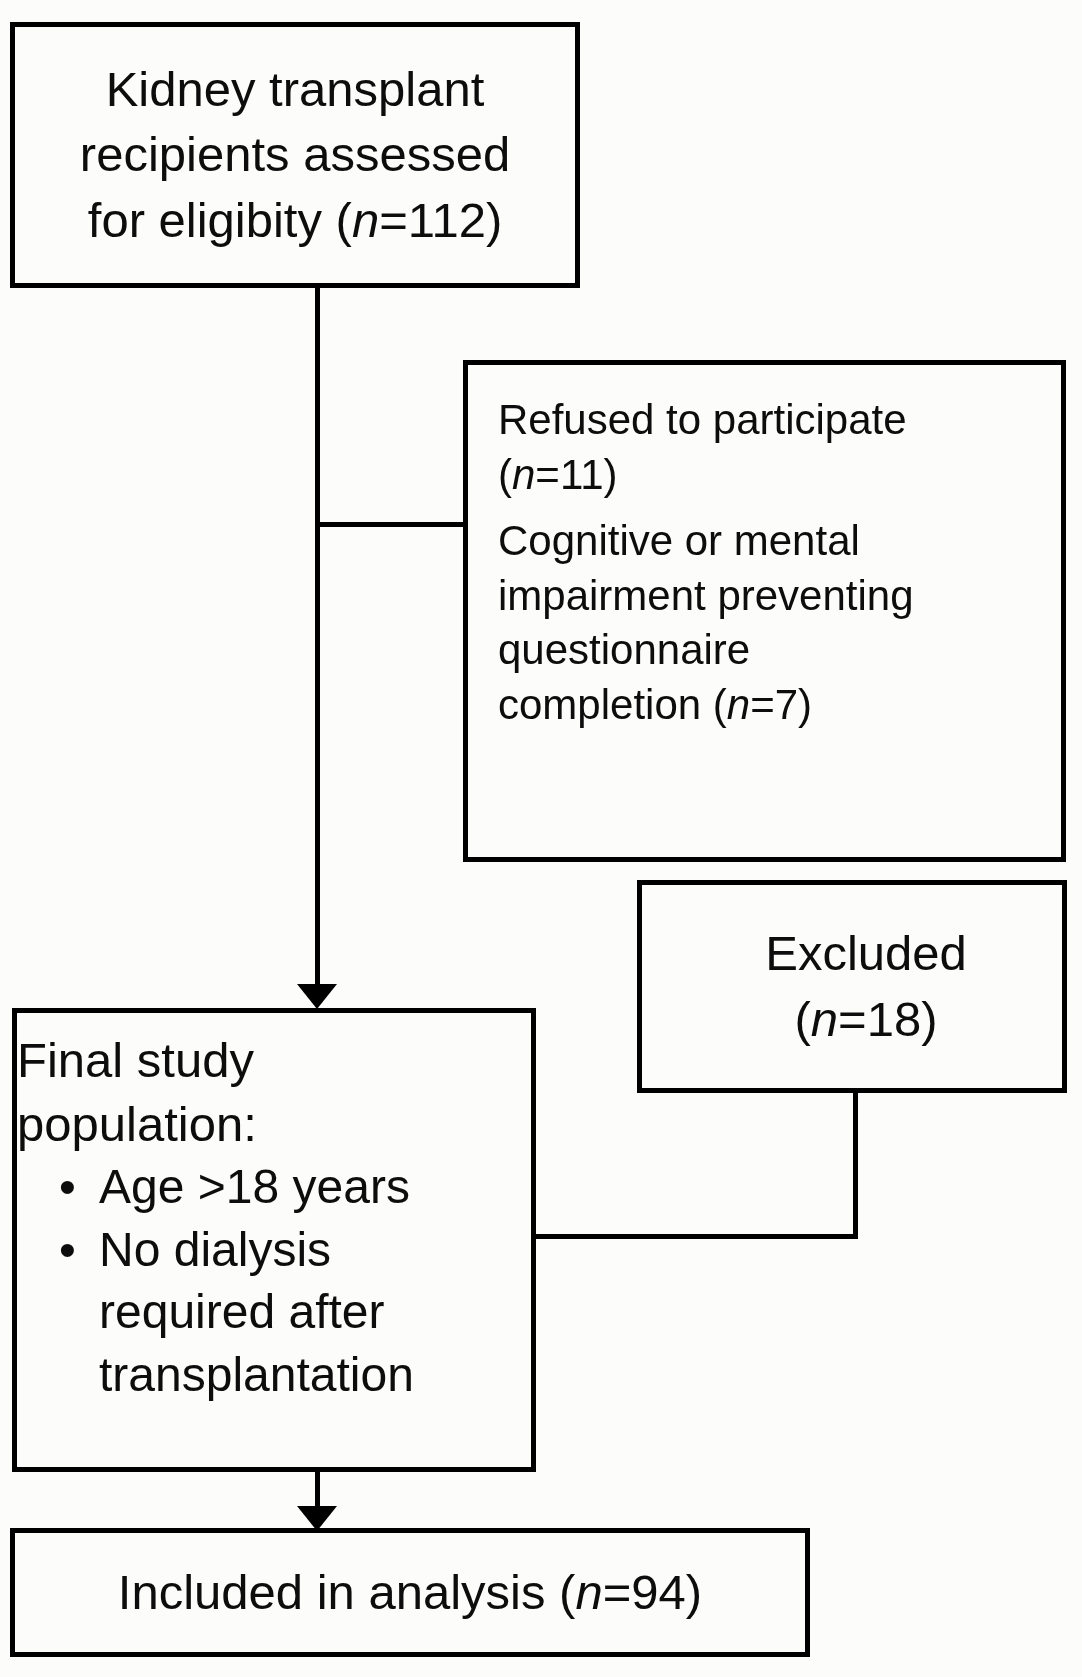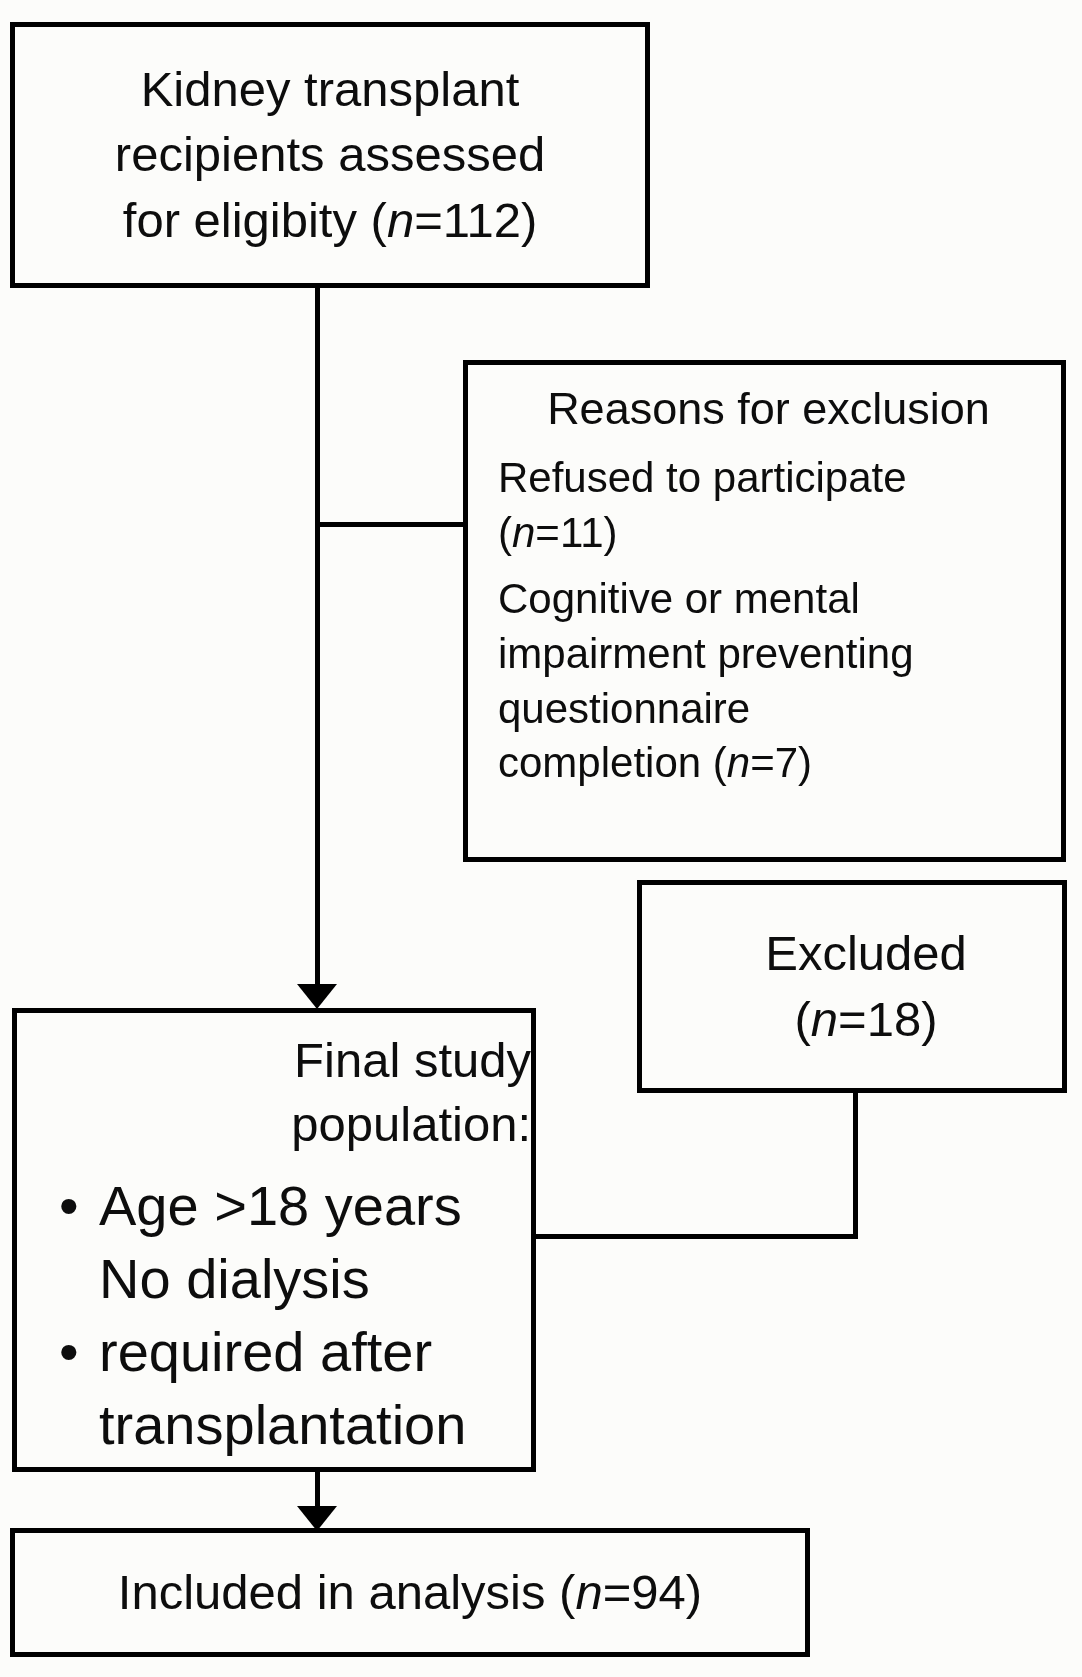--- a/index.html
+++ b/index.html
@@ -24,30 +24,30 @@
   }
   .center-flex{
     display:flex;flex-direction:column;
     justify-content:center;align-items:center;
     text-align:center;
   }
   .big{font-size:49px;line-height:1.33;}
   i{font-style:italic;}
 
   
-  .box-assessed{left:10px;top:22px;width:640px;height:266px;}
+  .box-assessed{left:10px;top:22px;width:570px;height:266px;}
   .box-reasons{left:463px;top:360px;width:603px;height:502px;padding:16px 14px 10px 22px;}
   .reasons-header{font-size:45px;line-height:1.25;text-align:center;margin-bottom:14px;}
   .reasons-item{font-size:42px;line-height:1.3;margin-top:12px;margin-left:8px;}
   .box-final{left:12px;top:1008px;width:524px;height:464px;padding-top:16px;}
-  .final-title{font-size:49px;line-height:1.3;text-align:right;margin-bottom:14px;}
+  .final-title{font-size:49px;line-height:1.3;text-align:left;margin-bottom:0;}
   .bullet-list{padding:0 10px 0 42px;}
   .bullet-item{
-    display:flex;align-items:center;
-    font-size:56px;line-height:1.3;
+    display:flex;align-items:flex-start;
+    font-size:48px;line-height:1.3;
   }
   .bullet-item .dot{flex:0 0 40px;}
   .bullet-item .dot::before{content:"\2022";}
   .box-excluded{left:637px;top:880px;width:430px;height:213px;padding-left:28px;}
   .box-included{left:10px;top:1528px;width:800px;height:129px;}
 
   
   .line{position:absolute;background:var(--border);}
   .line-v1{left:315px;top:288px;width:5px;height:697px;}
   .line-h1{left:317px;top:522px;width:148px;height:5px;}
@@ -70,21 +70,20 @@
 
   <div class="box box-assessed center-flex">
     <div class="big">Kidney transplant<br>recipients assessed<br>for eligibity (<i>n</i>=112)</div>
   </div>
 
   <div class="line line-v1"></div>
   <div class="line line-h1"></div>
   <div class="arrowhead arrow1"></div>
 
   <div class="box box-reasons">
-    <div class="reasons-header">Reasons for exclusion</div>
     <div class="reasons-item">Refused to participate<br>(<i>n</i>=11)</div>
     <div class="reasons-item">Cognitive or mental<br>impairment preventing<br>questionnaire<br>completion (<i>n</i>=7)</div>
   </div>
 
   <div class="box box-excluded center-flex">
     <div class="big">Excluded<br>(<i>n</i>=18)</div>
   </div>
 
   <div class="line line-v2"></div>
   <div class="line line-h2"></div>

